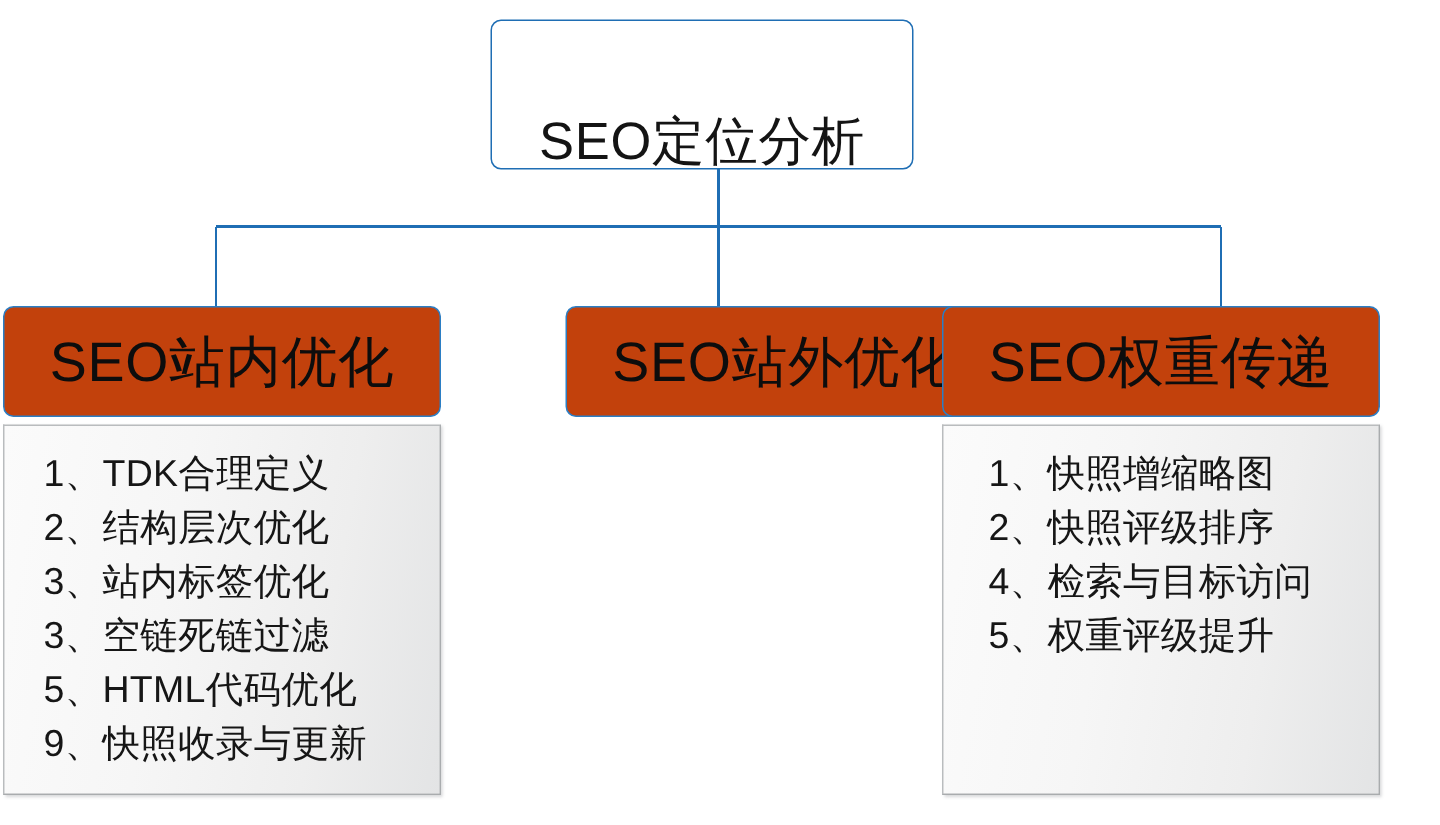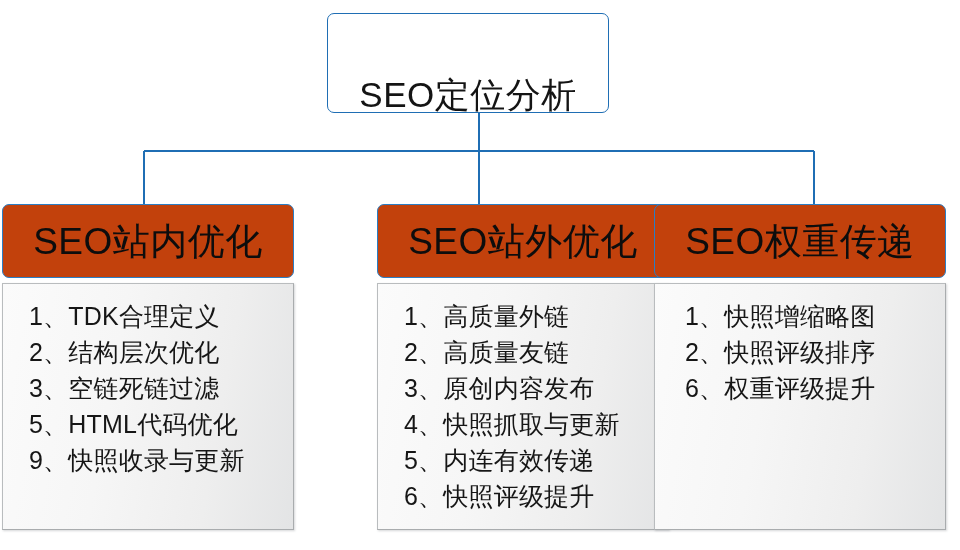--- a/index.html
+++ b/index.html
@@ -58,21 +58,21 @@
   }
 
   
   .column {
     position: absolute;
     top: 204px;
     width: 292px;
   }
   .column.col-0 { left: 2px; }
   .column.col-1 { left: 333px; margin-left: 44px; }
-  .column.col-2 { left: 654px; }
+  .column.col-2 { left: 628px; }
 
   .col-header {
     box-sizing: border-box;
     width: 100%;
     height: 74px;
     border: 1.6px solid #2b7ec4;
     border-radius: 7px;
     background: #c2410c;
     display: flex;
     align-items: center;
@@ -131,44 +131,38 @@
     <span class="title-text">SEO定位分析</span>
   </div>
 
   <div class="column col-0">
     <div class="col-header">
       <span class="header-text">SEO站内优化</span>
     </div>
     <div class="col-list">
       <div class="list-item">1、TDK合理定义</div>
       <div class="list-item">2、结构层次优化</div>
+      <div class="list-item">3、站内标签优化</div>
       <div class="list-item">3、空链死链过滤</div>
       <div class="list-item">5、HTML代码优化</div>
       <div class="list-item">9、快照收录与更新</div>
     </div>
   </div>
 
   <div class="column col-1">
     <div class="col-header">
       <span class="header-text">SEO站外优化</span>
     </div>
-    <div class="col-list">
-      <div class="list-item">1、高质量外链</div>
-      <div class="list-item">2、高质量友链</div>
-      <div class="list-item">3、原创内容发布</div>
-      <div class="list-item">4、快照抓取与更新</div>
-      <div class="list-item">5、内连有效传递</div>
-      <div class="list-item">6、快照评级提升</div>
-    </div>
   </div>
 
   <div class="column col-2">
     <div class="col-header">
       <span class="header-text">SEO权重传递</span>
     </div>
     <div class="col-list">
       <div class="list-item">1、快照增缩略图</div>
       <div class="list-item">2、快照评级排序</div>
-      <div class="list-item">6、权重评级提升</div>
+      <div class="list-item">4、检索与目标访问</div>
+      <div class="list-item">5、权重评级提升</div>
     </div>
   </div>
 
 </div>
 
 </body></html>

